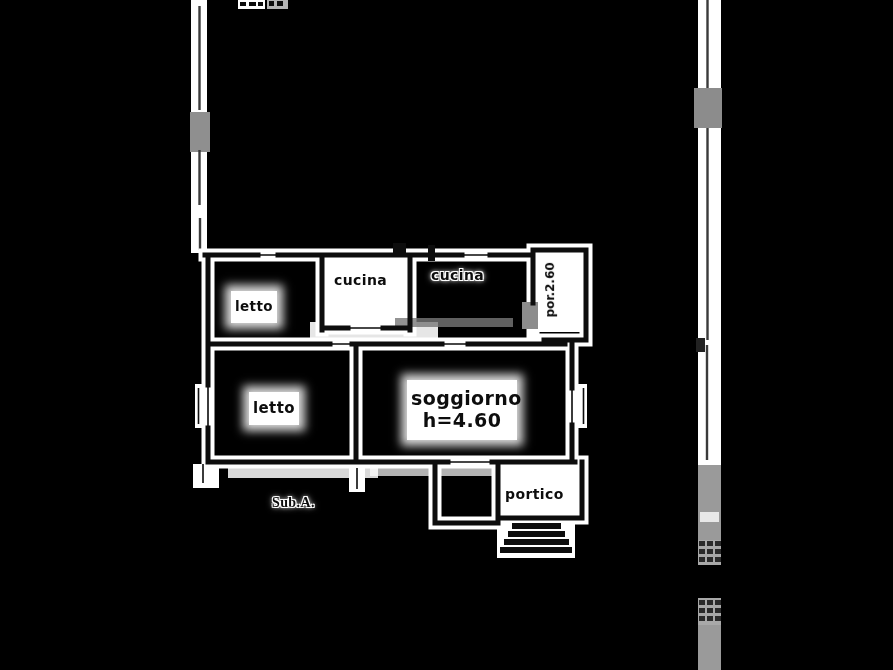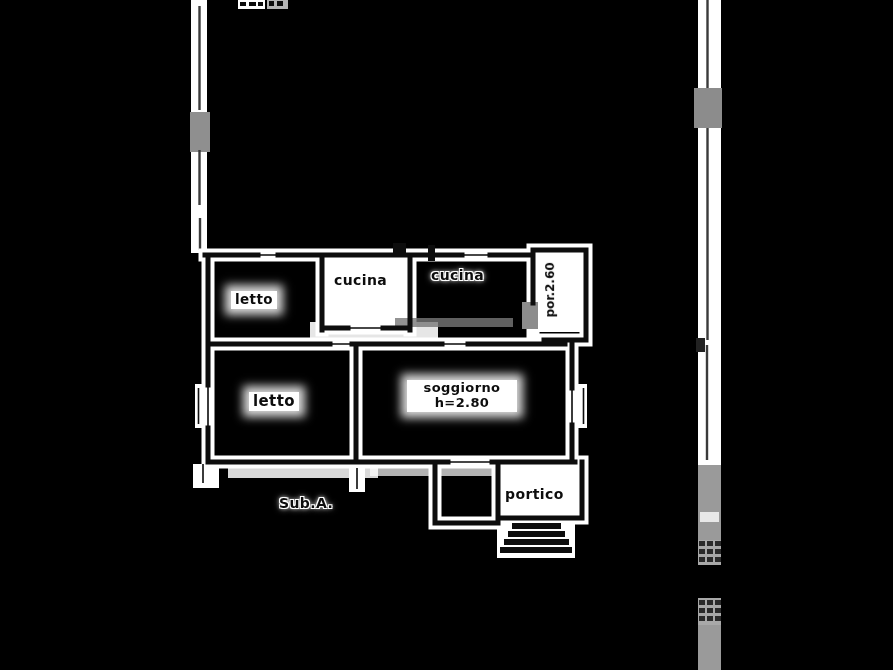--- a/index.html
+++ b/index.html
@@ -21,29 +21,29 @@
   .halo{fill:none;stroke:var(--paper);stroke-width:13;stroke-linecap:square;}
   .ink{fill:none;stroke:var(--ink);stroke-width:5;stroke-linecap:square;}
   .thin{fill:none;stroke:var(--ink);stroke-width:1.6;}
   .boundline{fill:none;stroke:#3a3a3a;stroke-width:2.4;}
   .lbl{
     position:absolute;z-index:5;
     font-weight:700;font-size:14px;line-height:1.15;
     color:#0d0d0d;letter-spacing:.4px;white-space:nowrap;
     filter:blur(.35px);
   }
-  .boxed{background:var(--paper);padding:1px 4px;box-shadow:0 0 9px 6px rgba(255,255,255,.85);}
+  .boxed{background:var(--paper);padding:8px 4px;box-shadow:0 0 9px 6px rgba(255,255,255,.85);}
   .glow{text-shadow:-1px -1px 0 #fff,1px -1px 0 #fff,-1px 1px 0 #fff,1px 1px 0 #fff,0 0 4px #fff,0 0 7px #fff;}
   #lbl-letto1{left:231px;top:291px;font-size:13.5px;}
   #lbl-bagno{left:334px;top:272px;}
   #lbl-cucina{left:431px;top:267px;}
   #lbl-por{left:512px;top:283px;width:74px;text-align:center;transform:rotate(-90deg);font-size:12px;letter-spacing:0;padding:0 2px;}
   #lbl-letto2{left:249px;top:392px;font-size:15px;}
-  #lbl-sogg{left:407px;top:380px;width:102px;text-align:center;font-size:13px;}
-  #lbl-suba{left:279px;top:495px;}
+  #lbl-sogg{left:407px;top:380px;width:102px;text-align:center;font-size:19px;}
+  #lbl-suba{left:272px;top:495px;font-family:Liberation Serif, serif;}
   #lbl-portico{left:505px;top:486px;text-align:center;}
 </style>
 </head>
 <body>
 
 <div id="stage">
 
   <svg id="plan-svg" viewBox="0 0 893 670" width="893" height="670">
     <defs>
       <filter id="soft" x="-5%" y="-5%" width="110%" height="110%">
@@ -169,20 +169,20 @@
   <div id="lbl-bagno" class="lbl">cucina</div>
 
   <div id="lbl-cucina" class="lbl glow">cucina</div>
 
   <div id="lbl-por" class="lbl">por.2.60</div>
 
   <div id="lbl-letto2" class="lbl boxed">letto</div>
 
   <div id="lbl-sogg" class="lbl boxed">
     <div>soggiorno</div>
-    <div>h=2.80</div>
+    <div>h=4.60</div>
   </div>
 
   <div id="lbl-suba" class="lbl glow">Sub.A.</div>
 
   <div id="lbl-portico" class="lbl">portico</div>
 
 </div>
 
 </body></html>

